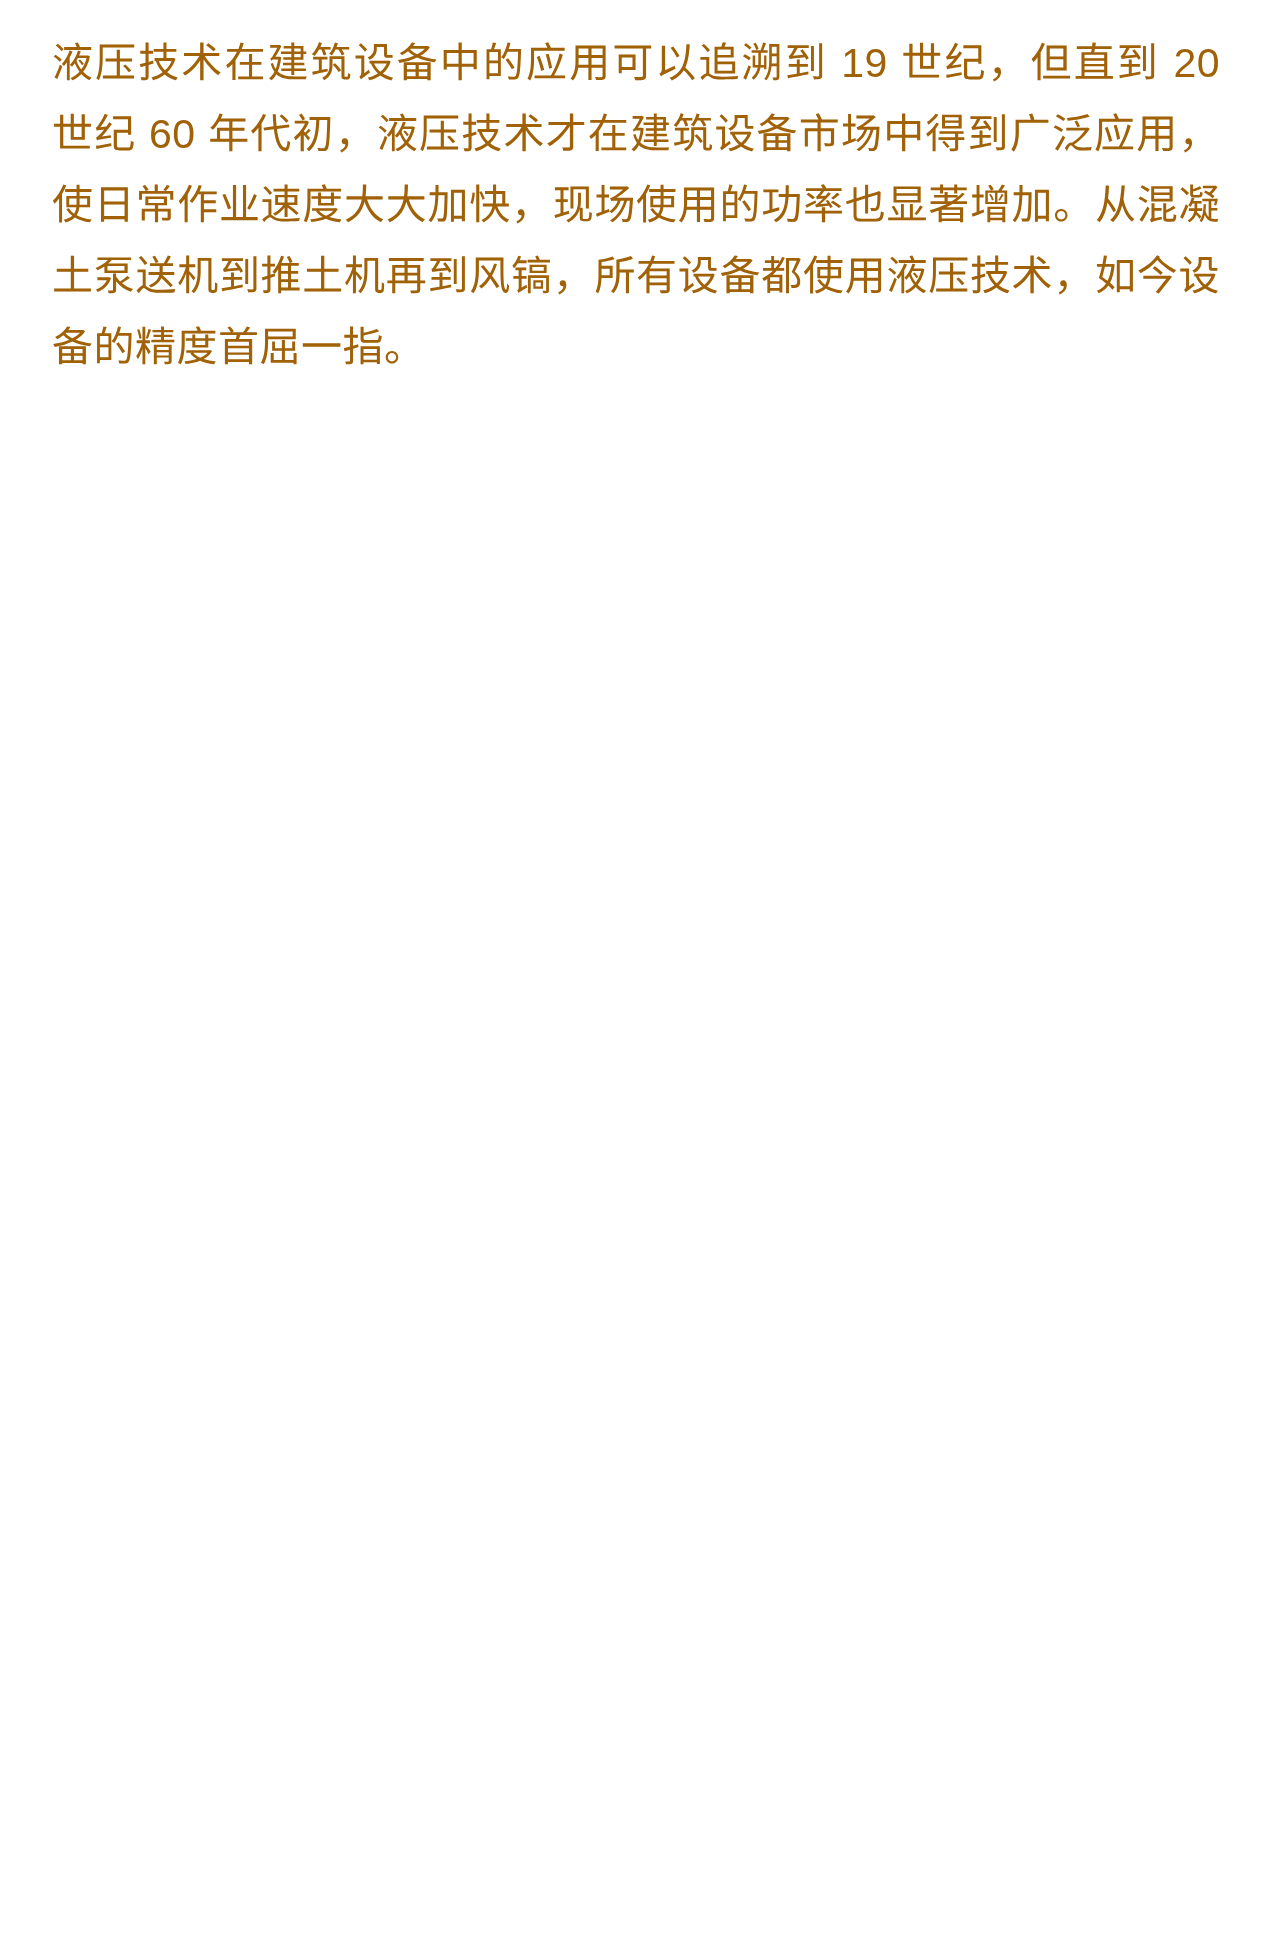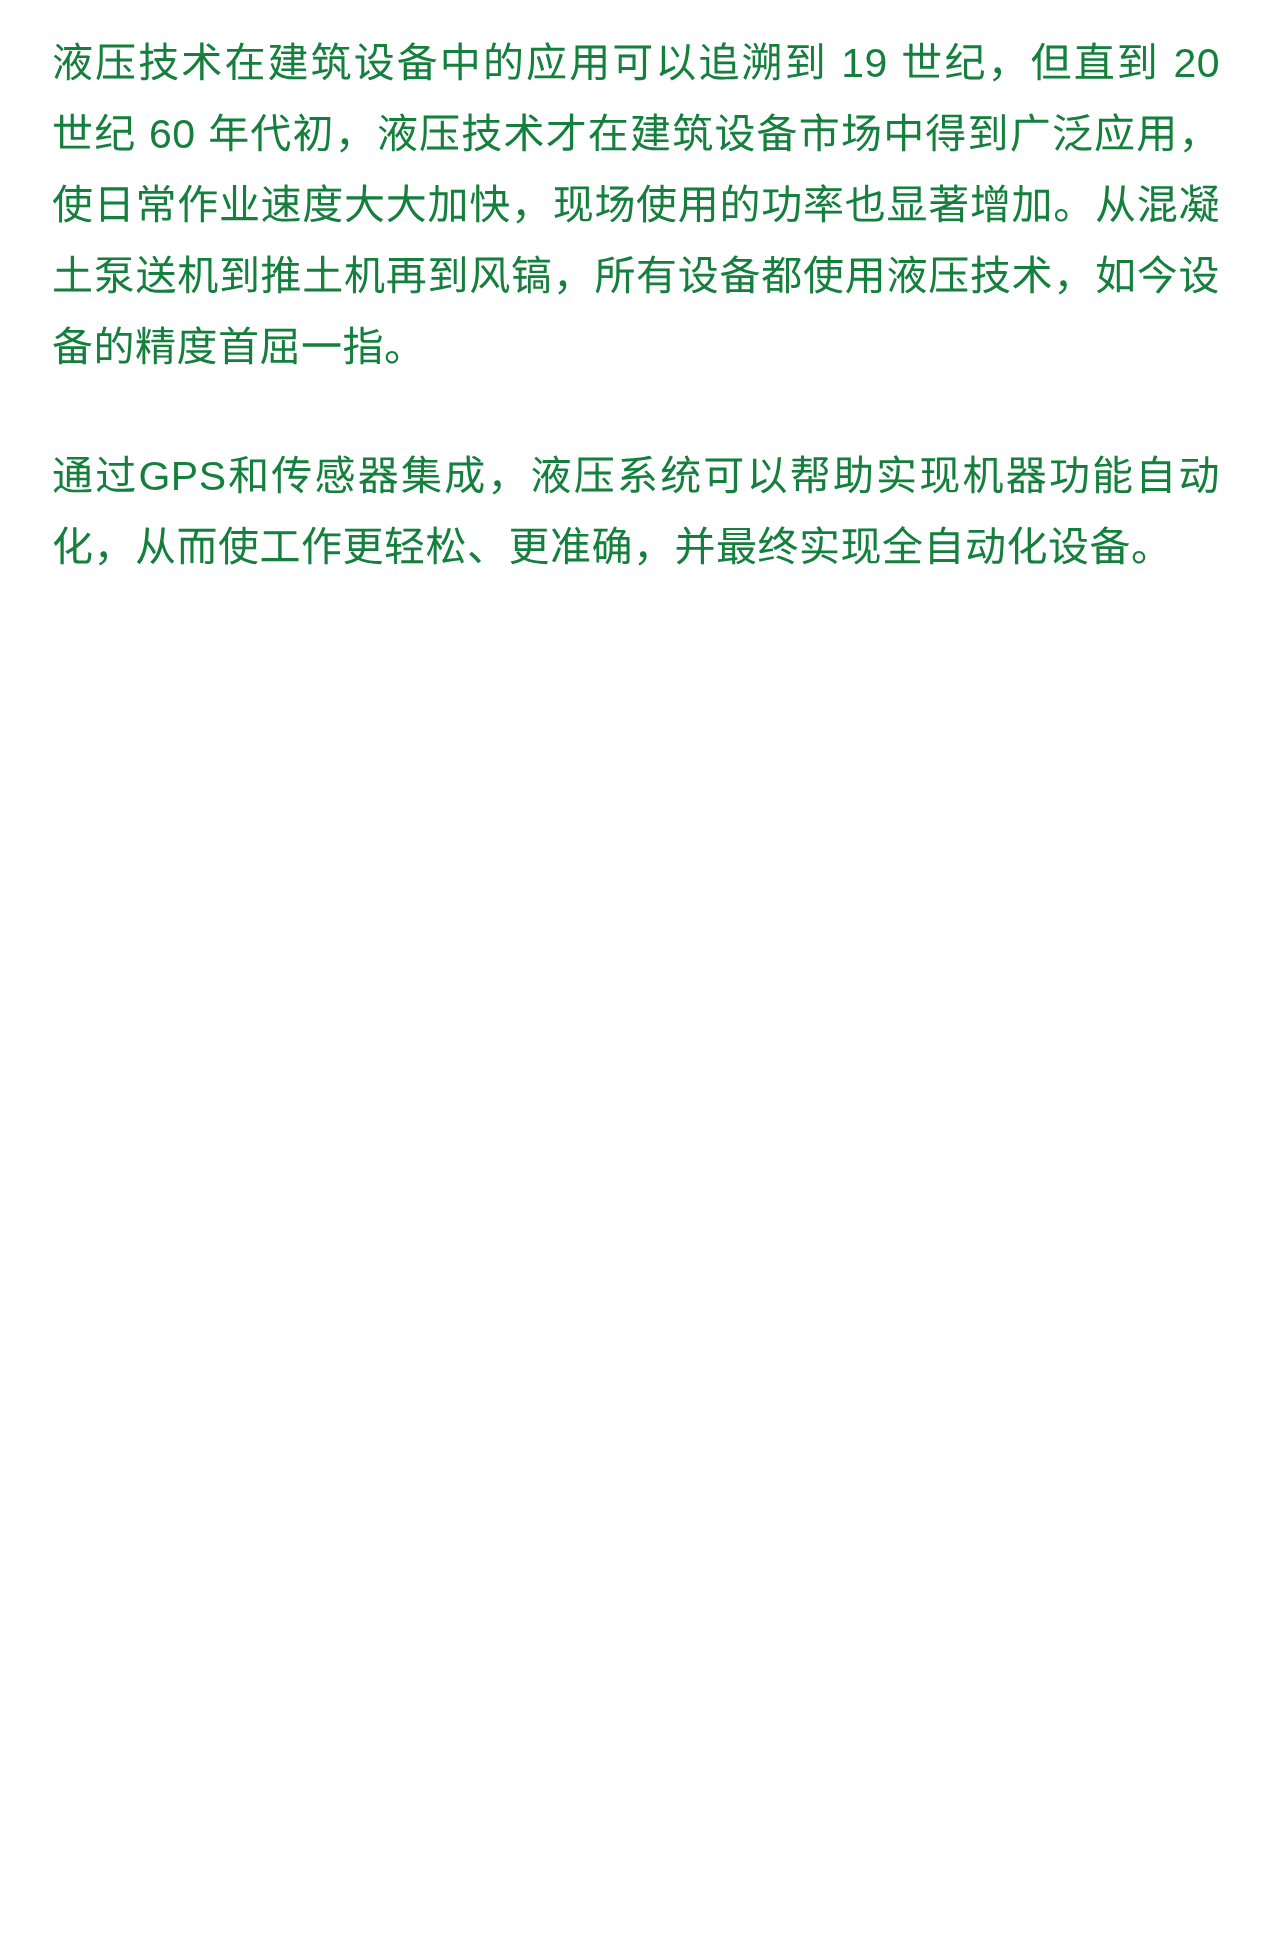--- a/index.html
+++ b/index.html
@@ -17,29 +17,28 @@
   }
   .article {
     box-sizing: border-box;
     width: 1280px;
     padding: 28px 60px 40px 52px;
   }
   .para {
     font-size: 41px;
     line-height: 71px;
     letter-spacing: 0.5px;
-    color: #15803d;
+    color: #a16207;
     text-align: justify;
     text-justify: inter-ideograph;
     margin: 0 0 58px 0;
     font-weight: 400;
   }
   .para:last-child {
     margin-bottom: 0;
   }
 </style>
 </head>
 <body>
 
 <div class="article">
   <p class="para">液压技术在建筑设备中的应用可以追溯到 19 世纪，但直到 20 世纪 60 年代初，液压技术才在建筑设备市场中得到广泛应用，使日常作业速度大大加快，现场使用的功率也显著增加。从混凝土泵送机到推土机再到风镐，所有设备都使用液压技术，如今设备的精度首屈一指。</p>
-  <p class="para">通过GPS和传感器集成，液压系统可以帮助实现机器功能自动化，从而使工作更轻松、更准确，并最终实现全自动化设备。</p>
 </div>
 
 </body></html>

